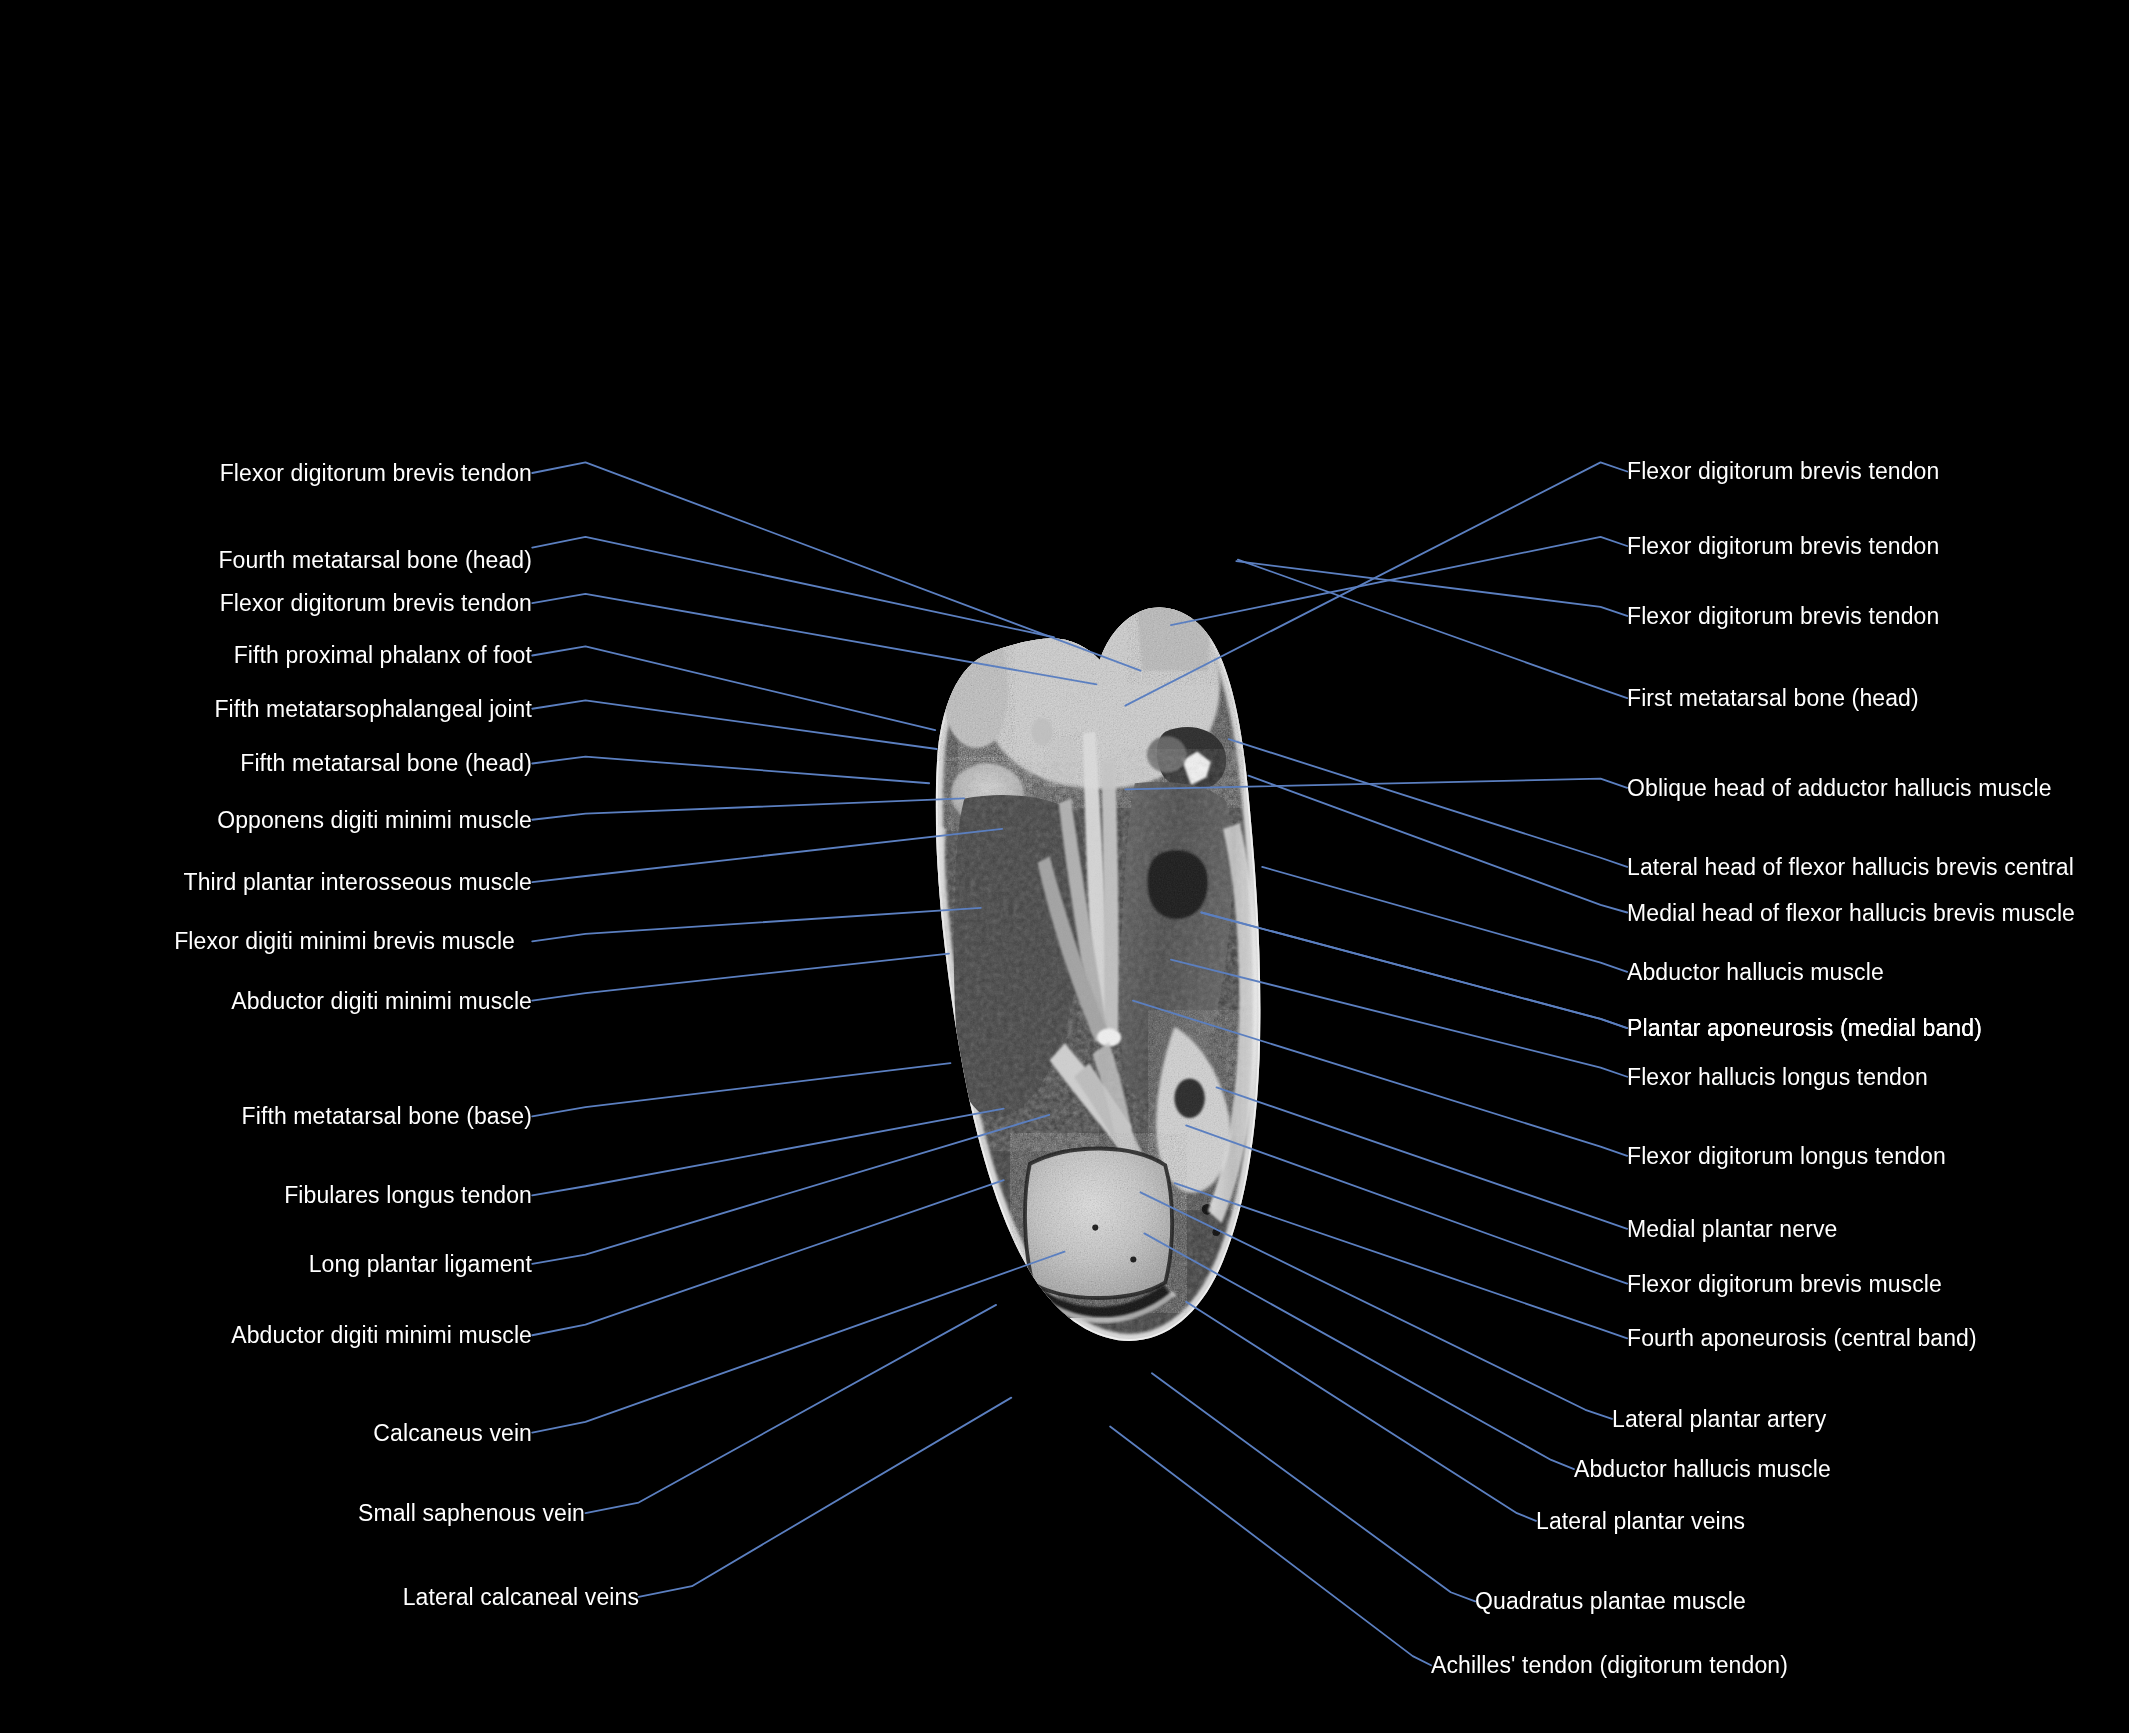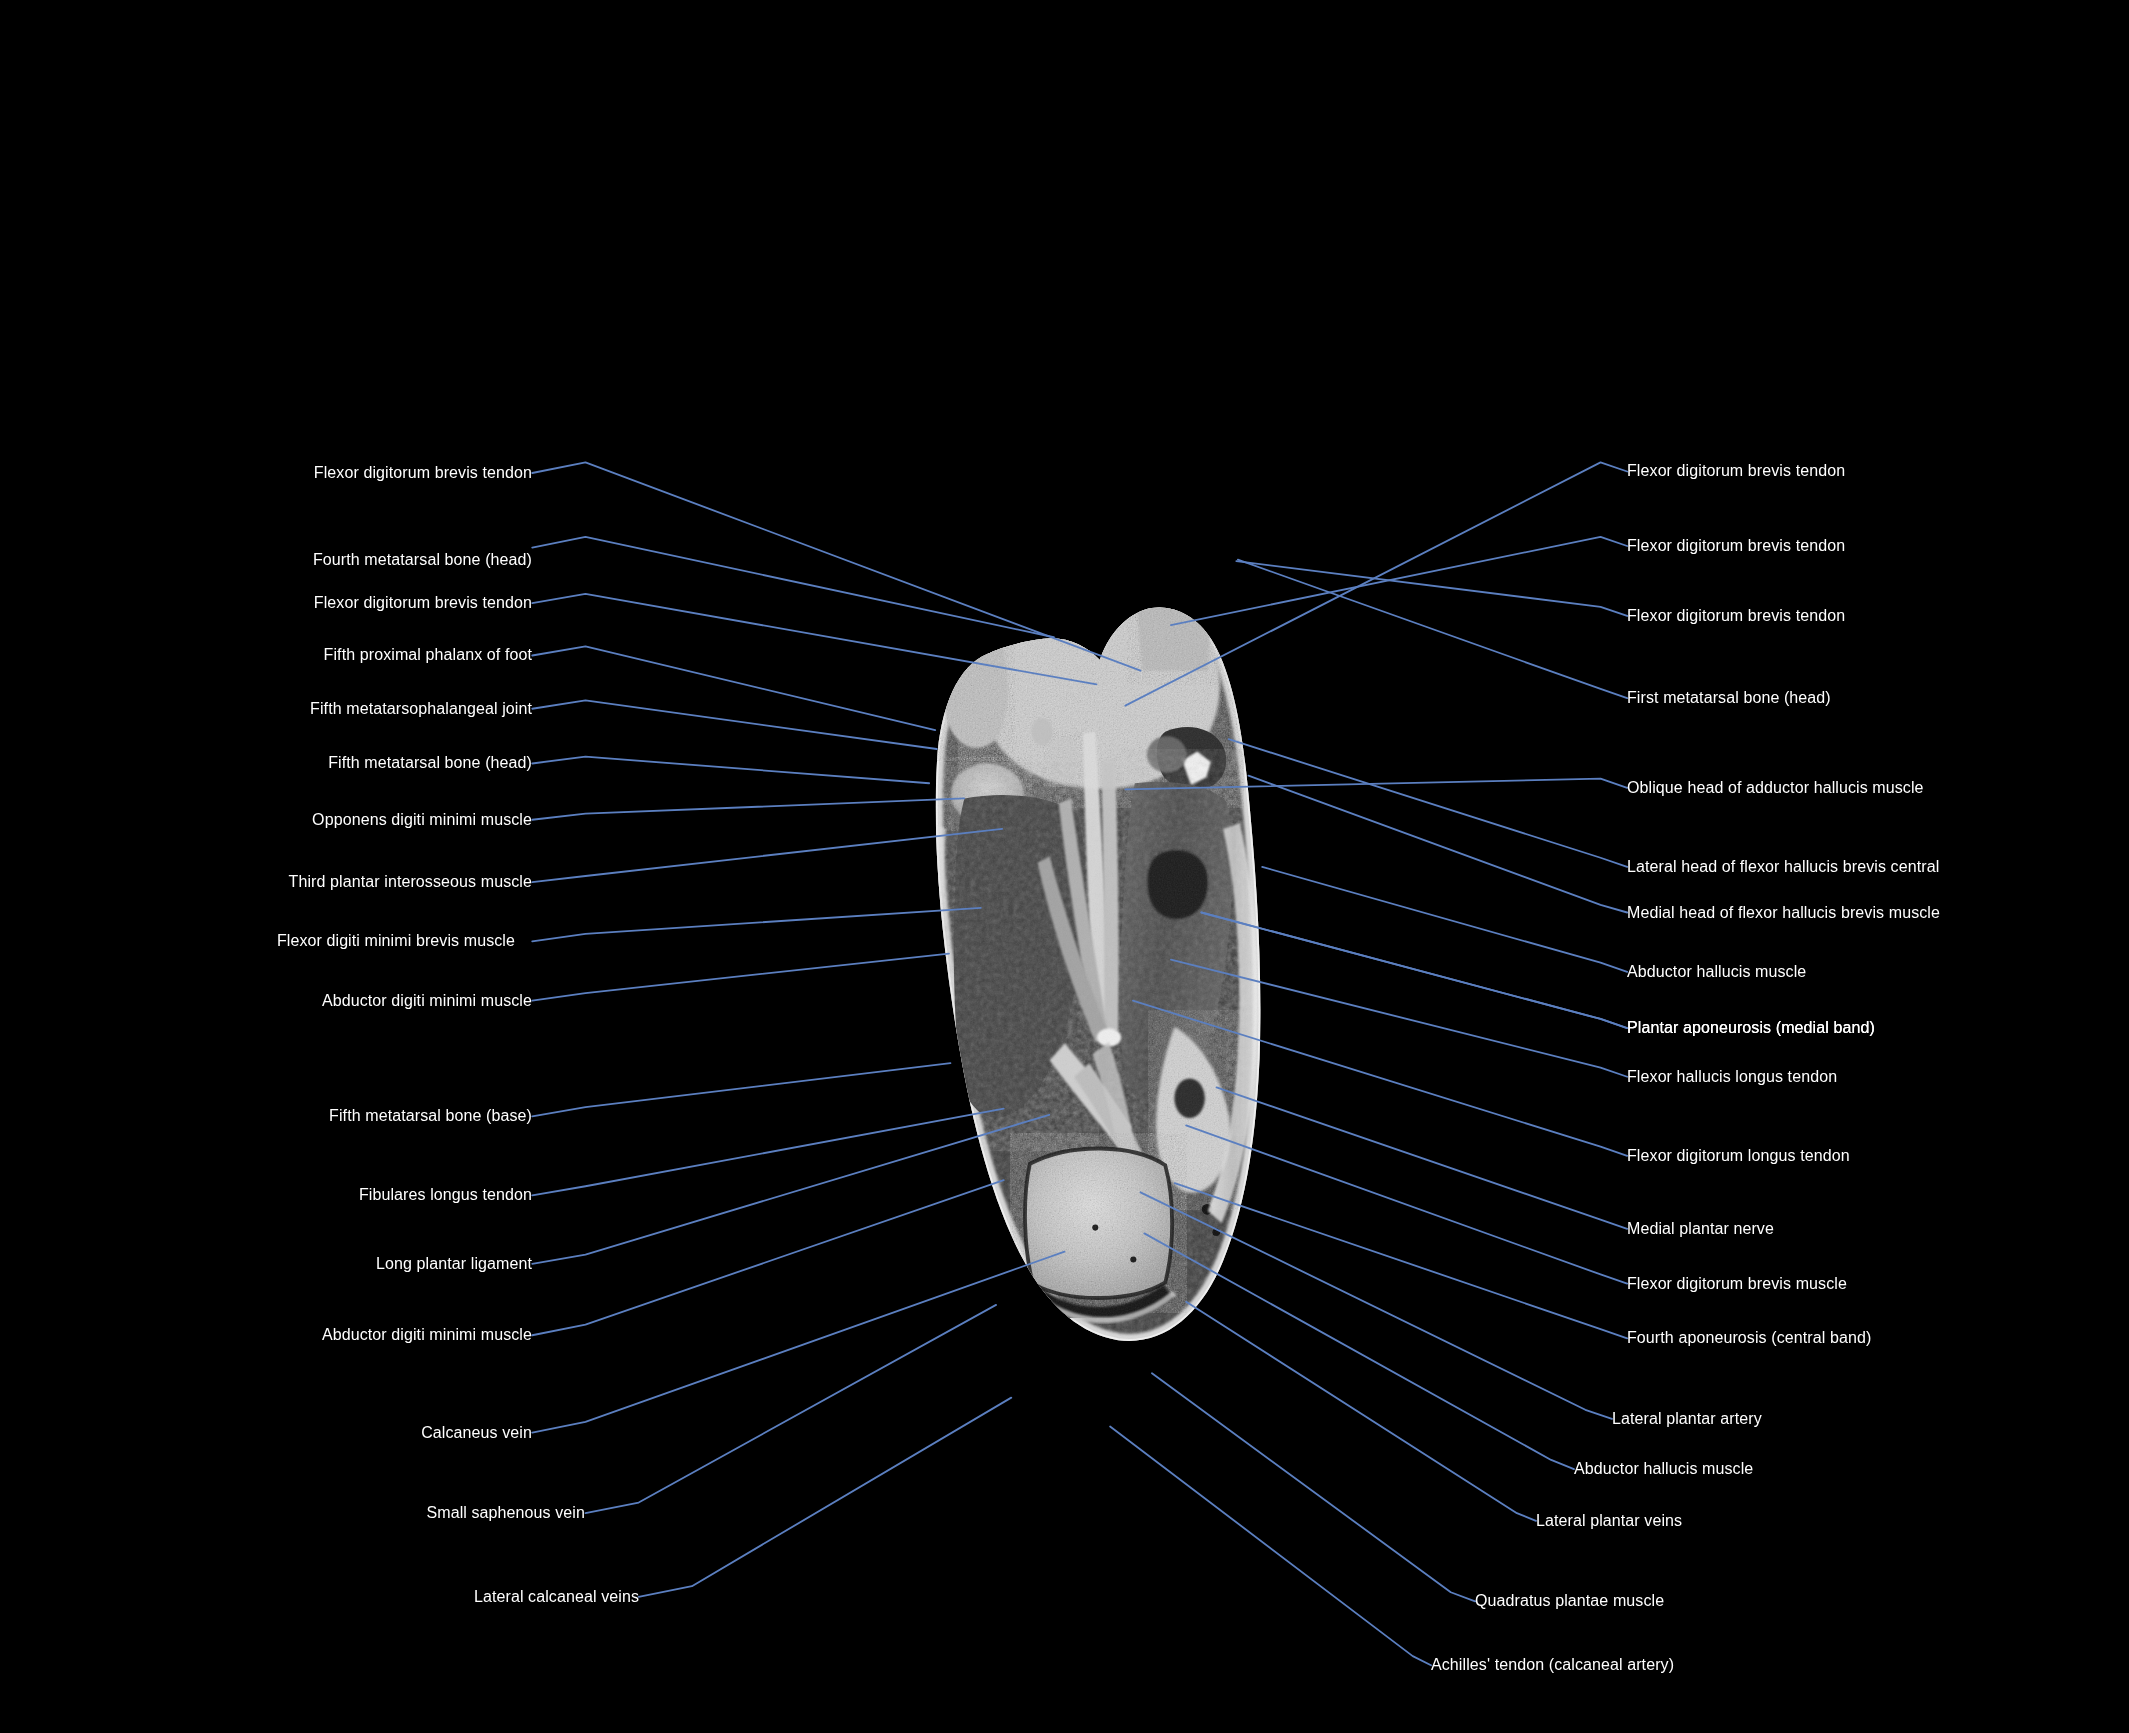--- a/index.html
+++ b/index.html
@@ -31,21 +31,21 @@
     left: 0; top: 0;
     width: 2129px;
     height: 1733px;
     pointer-events: none;
   }
 
   
   .label {
     position: absolute;
     color: #ffffff;
-    font-size: 16px;
+    font-size: 23px;
     line-height: 1;
     white-space: nowrap;
     letter-spacing: 0.1px;
   }
   .label.left  { text-align: right; transform: translateY(-50%); }
   .label.right { text-align: left;  transform: translateY(-50%); }
 </style>
 </head>
 <body>
 
@@ -330,17 +330,17 @@
       <div class="label right" style="top: 1028px; left: 1627px;">Plantar aponeurosis (medial band)</div>
       <div class="label right" style="top: 1077px; left: 1627px;">Flexor hallucis longus tendon</div>
       <div class="label right" style="top: 1156px; left: 1627px;">Flexor digitorum longus tendon</div>
       <div class="label right" style="top: 1229px; left: 1627px;">Medial plantar nerve</div>
       <div class="label right" style="top: 1284px; left: 1627px;">Flexor digitorum brevis muscle</div>
       <div class="label right" style="top: 1338px; left: 1627px;">Fourth aponeurosis (central band)</div>
       <div class="label right" style="top: 1419px; left: 1612px;">Lateral plantar artery</div>
       <div class="label right" style="top: 1469px; left: 1574px;">Abductor hallucis muscle</div>
       <div class="label right" style="top: 1521px; left: 1536px;">Lateral plantar veins</div>
       <div class="label right" style="top: 1601px; left: 1475px;">Quadratus plantae muscle</div>
-      <div class="label right" style="top: 1665px; left: 1431px;">Achilles' tendon (calcaneal artery)</div>
+      <div class="label right" style="top: 1665px; left: 1431px;">Achilles' tendon (digitorum tendon)</div>
     </div>
 
 </div>
 
 
 </body></html>

